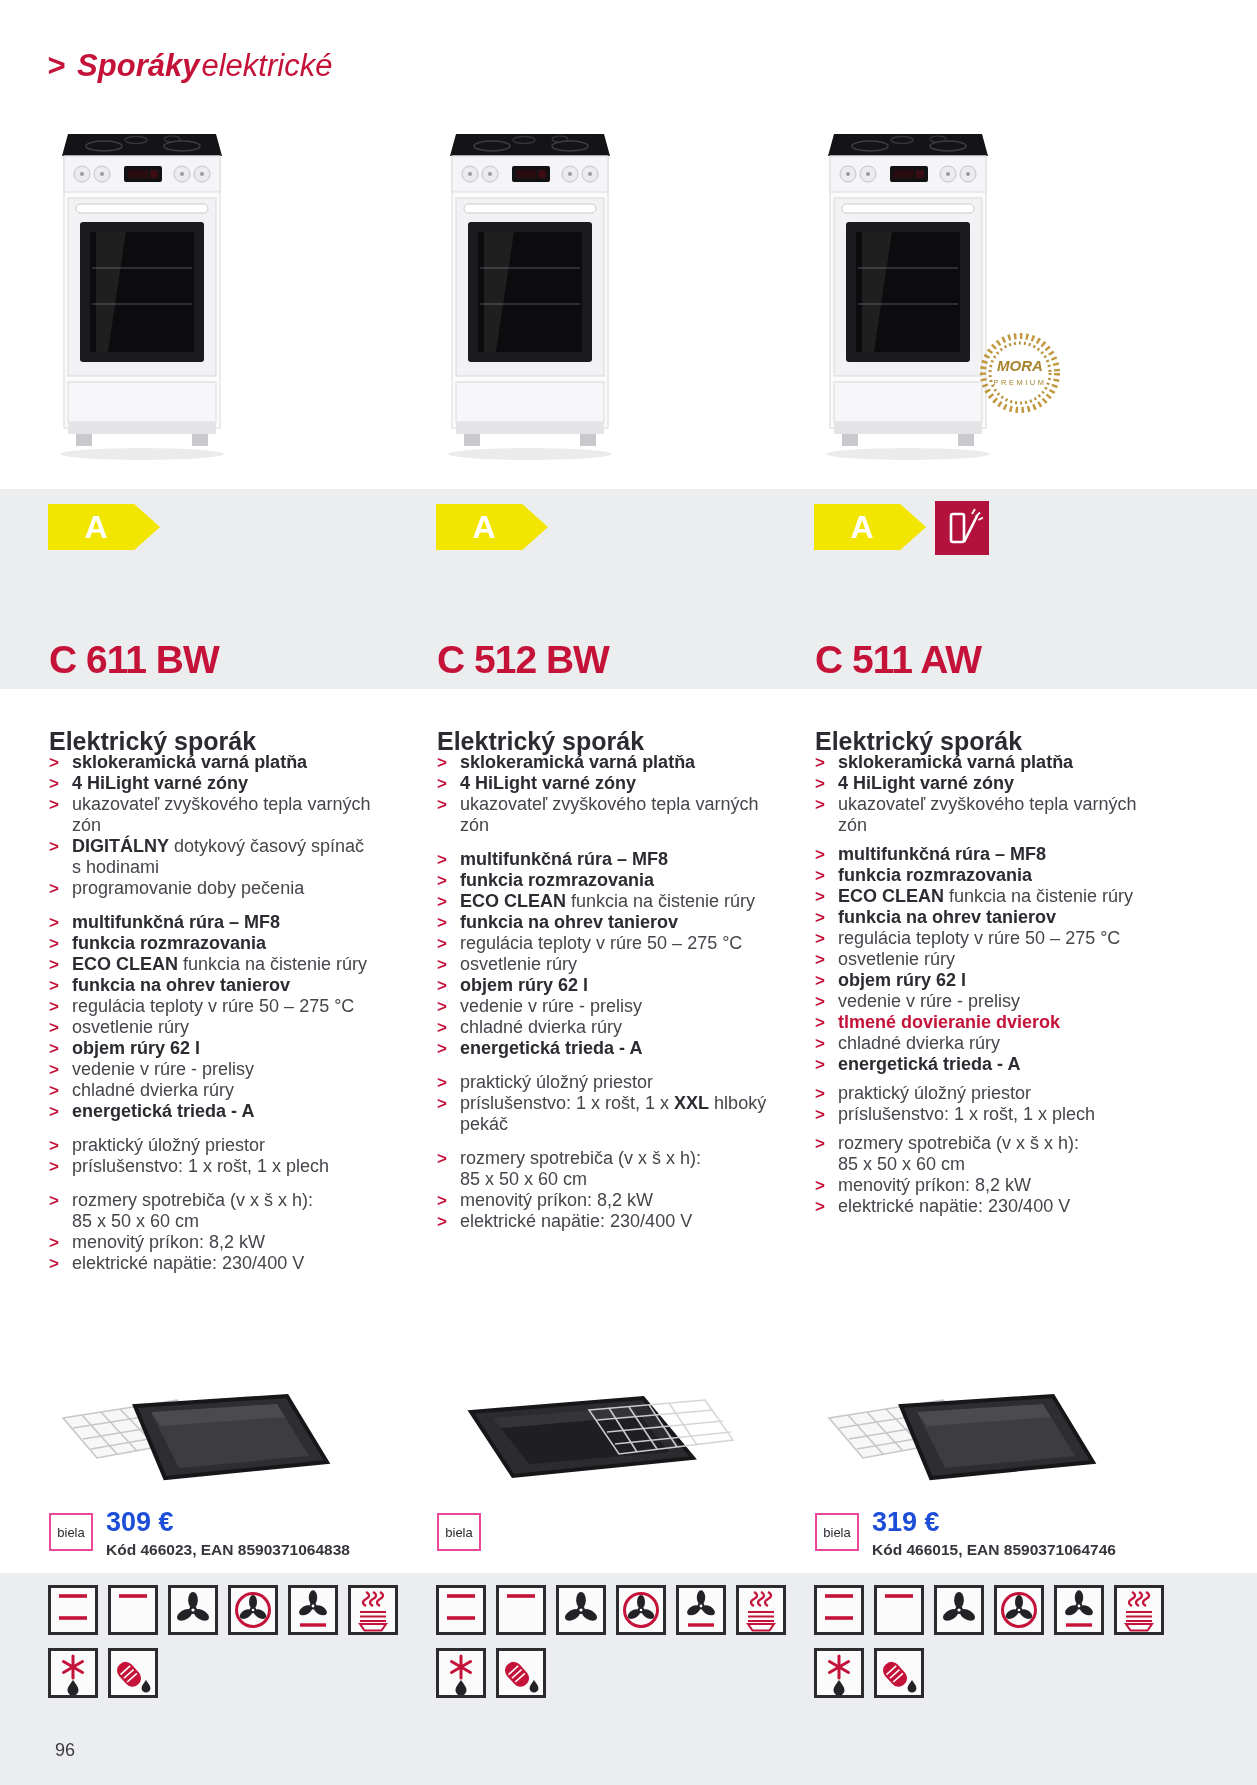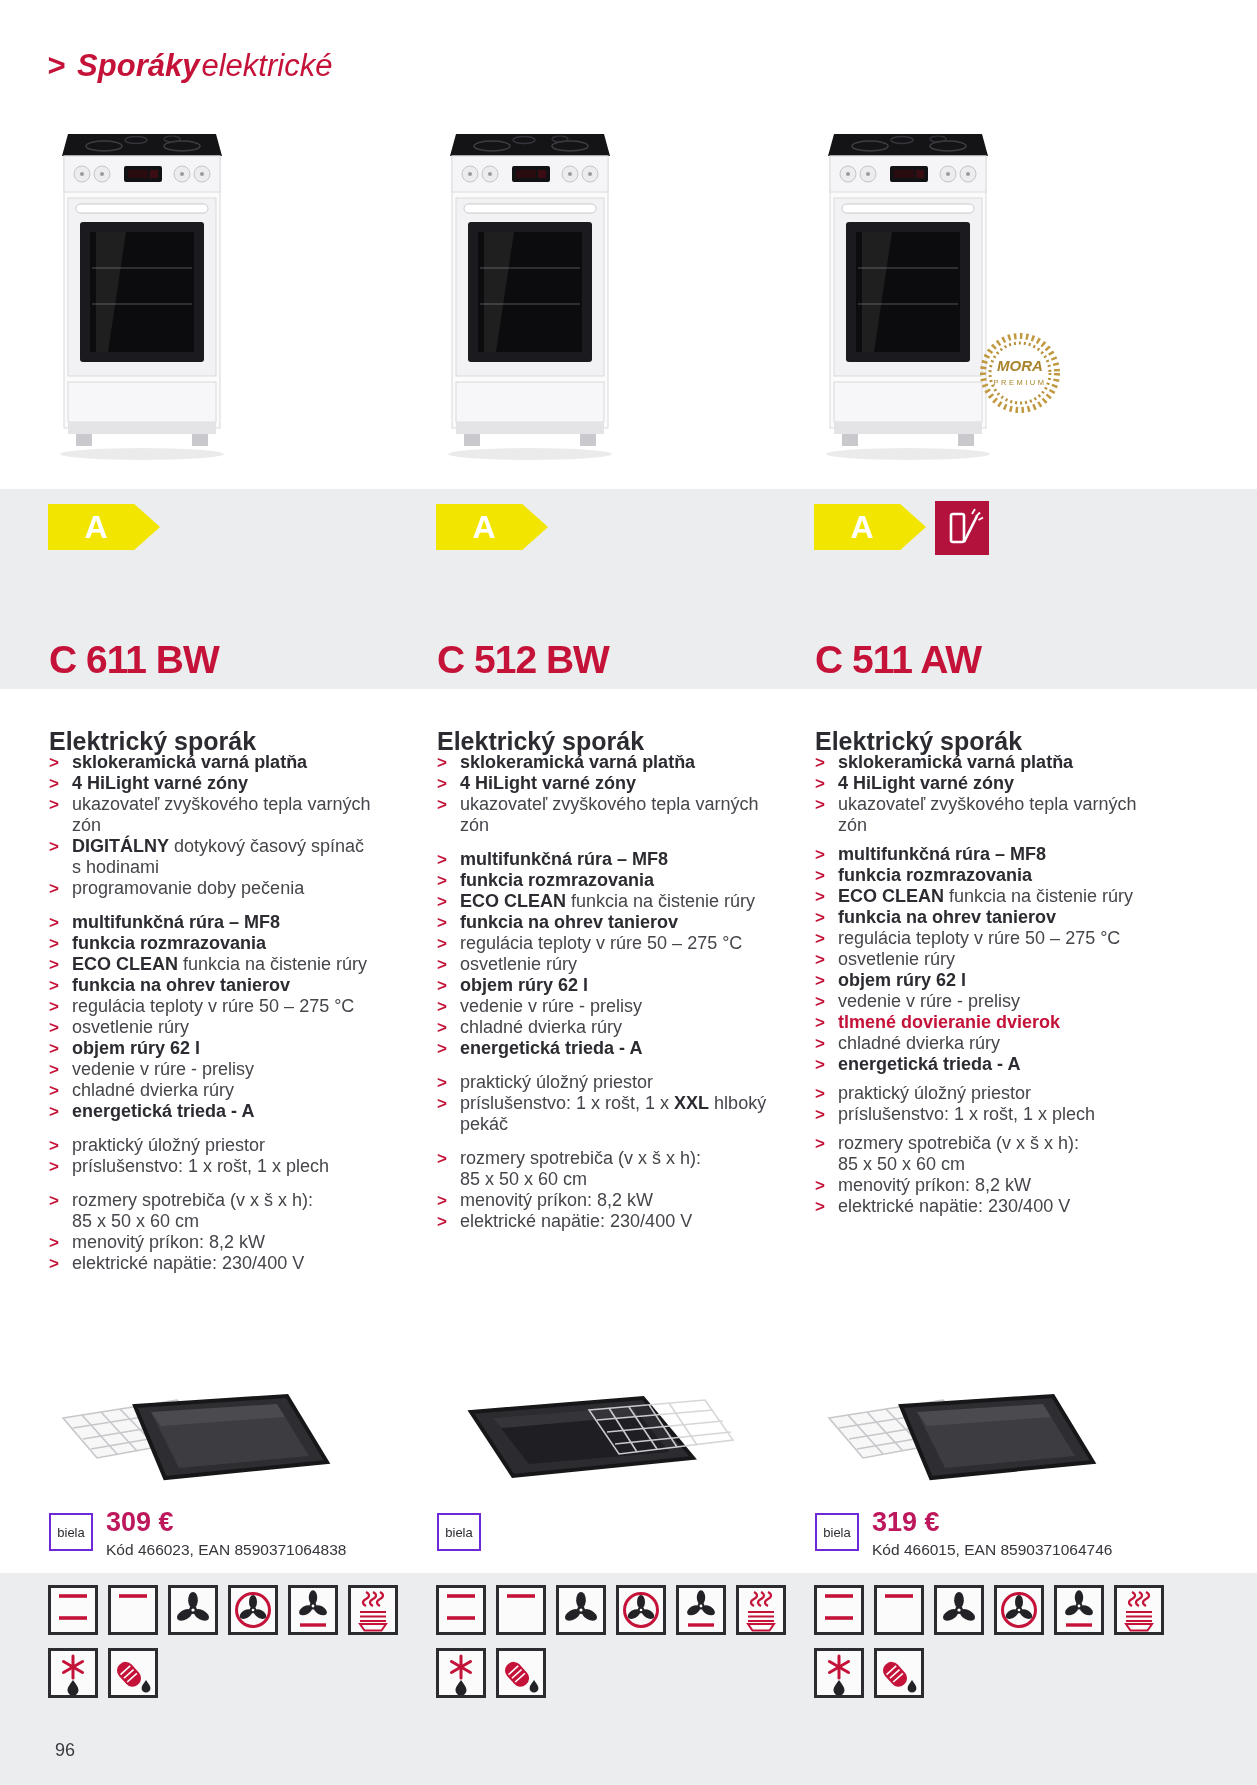--- a/index.html
+++ b/index.html
@@ -43,25 +43,25 @@
   .bullet{position:absolute;left:0;top:0;color:#c41239;font-weight:800;font-size:17px;}
   .seg-b{font-weight:700;color:#2b2b31;}
   .seg-red{font-weight:700;color:#c41239;}
 
   .accessory{position:absolute;left:2px;top:1356px;width:302px;height:150px;}
   .accessory svg{display:none;}
   .pcol[data-acc="tray-and-rack"] .acc-a{display:block;}
   .pcol[data-acc="deep-pan-and-rack"] .acc-b{display:block;}
 
   .price-row{position:absolute;left:2px;top:1508px;display:flex;align-items:flex-start;}
-  .swatch{margin-top:5px;width:44px;height:38px;border:2px solid #6d28d9;background:#fff;
+  .swatch{margin-top:5px;width:44px;height:38px;border:2px solid #ec4899;background:#fff;
     display:flex;align-items:center;justify-content:center;font-size:13px;color:#2b2b31;box-sizing:border-box;}
   .price-info{margin-left:13px;}
-  .price{font-size:27px;font-weight:800;color:#be185d;line-height:28px;}
-  .code{font-size:15.5px;color:#35353b;margin-top:5px;white-space:nowrap;}
+  .price{font-size:27px;font-weight:800;color:#1d4ed8;line-height:28px;}
+  .code{font-size:15.5px;color:#35353b;margin-top:5px;white-space:nowrap;font-weight:bold;}
 
   .icons-row{position:absolute;left:1px;display:flex;gap:10px;}
   .icons-row1{top:1585px;}
   .icons-row2{top:1648px;}
   .icon-box{width:50px;height:50px;border:3px solid #2c2c30;background:#fbfbfc;box-sizing:border-box;}
   .icon-box svg{display:block;}
 
   #page-num{position:absolute;left:55px;top:1740px;font-size:18px;color:#3a3a40;}
 </style>
 </head>

